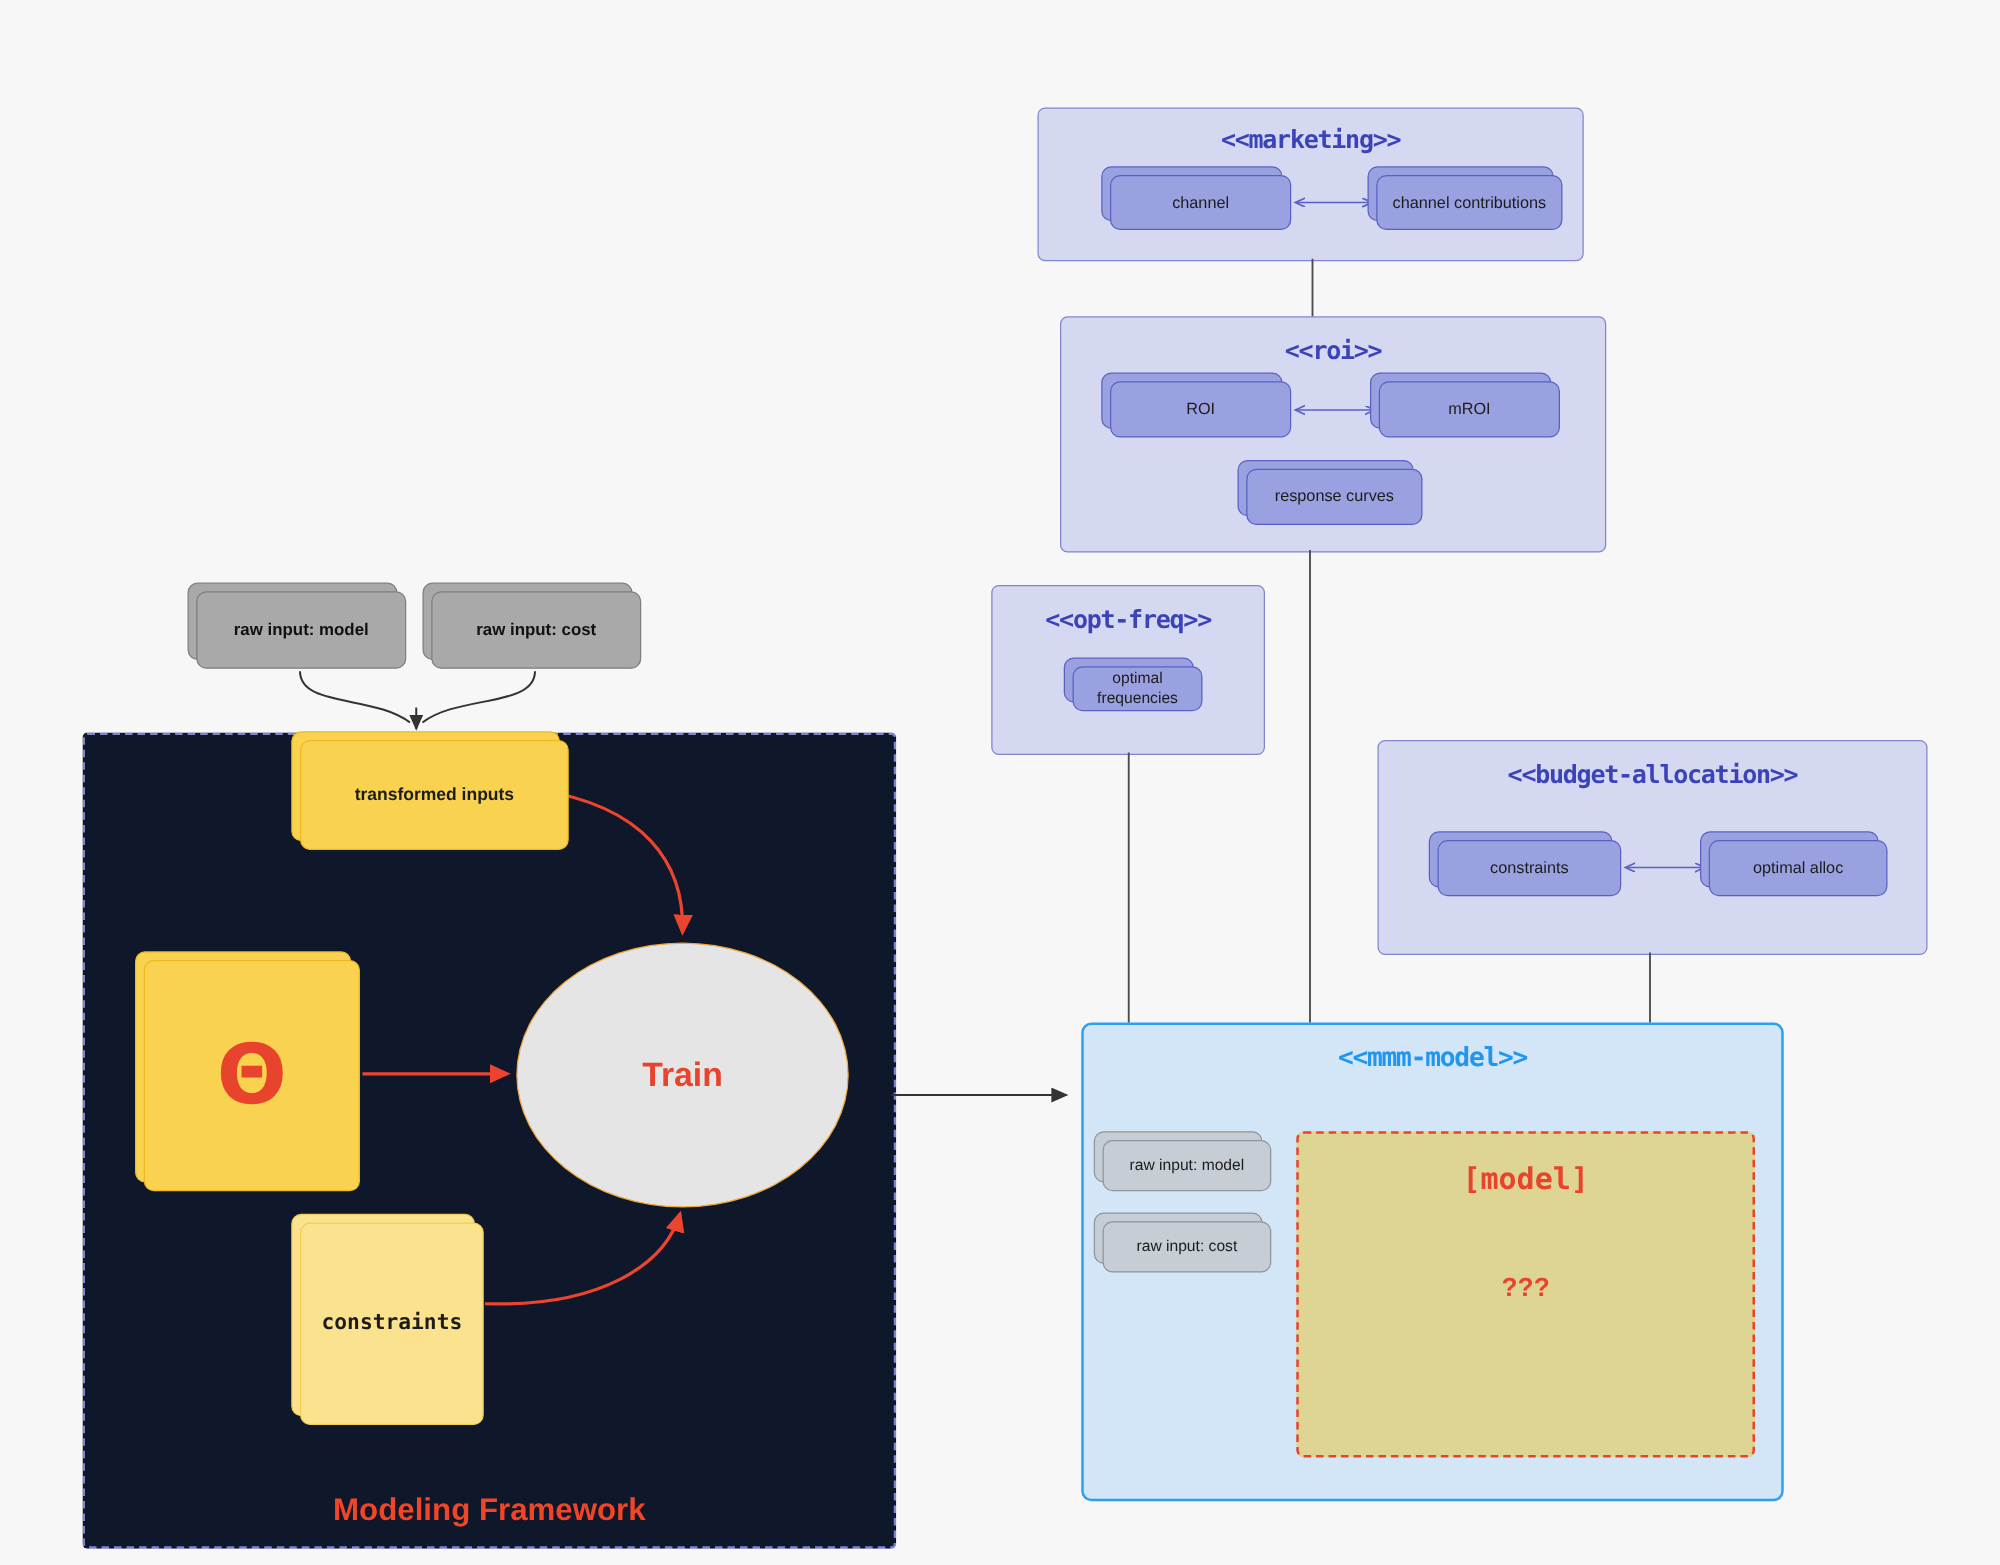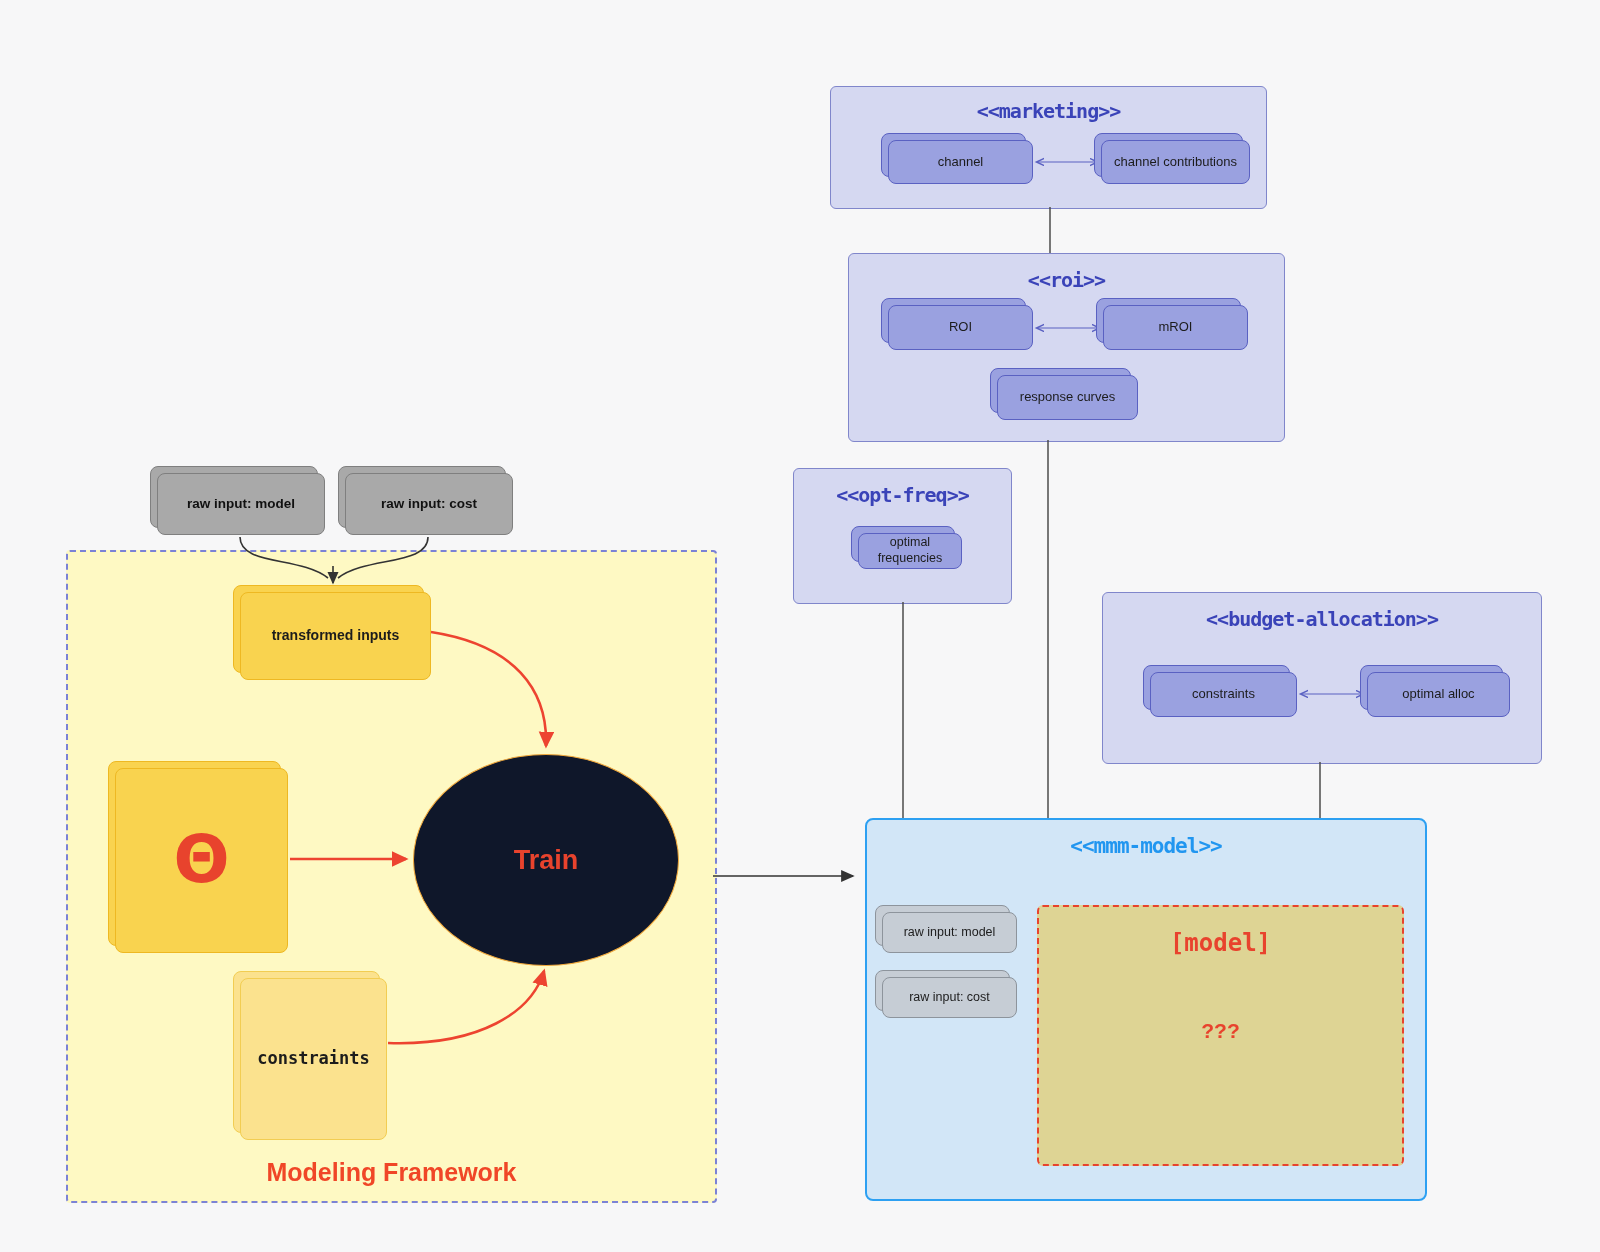--- a/index.html
+++ b/index.html
@@ -5,21 +5,21 @@
   html,body{margin:0;padding:0;background:#f7f7f8;}
   #canvas{position:relative;width:1600px;height:1252px;background:#f7f7f8;overflow:hidden;
           font-family:"Liberation Sans",sans-serif;}
 
   
   .container{position:absolute;border-radius:6px;z-index:1;}
   .c-purple{background:#d5d8f1;border:1.5px solid #8086cb;}
   .c-title{position:absolute;left:0;width:100%;text-align:center;
            font-family:"DejaVu Sans Mono",monospace;font-weight:bold;
            color:#3a43b8;font-size:20px;letter-spacing:-1px;}
-  .c-beige{background:#fef9c3;border:2px dashed #7b82d6;border-radius:4px;}
+  .c-beige{background:#0f172a;border:2px dashed #7b82d6;border-radius:4px;margin-top:36px;}
   .c-blue{background:#d2e6f7;border:2px solid #2da0f2;border-radius:8px;}
   .c-blue .c-title{color:#2196f0;font-size:21px;}
 
   
   .stack{position:absolute;z-index:3;}
   .stack .back,.stack .face{position:absolute;inset:0;border-radius:8px;
         border:1.5px solid var(--bc);background:var(--bg);}
   .stack .back{transform:translate(-7px,-7px);}
   .stack .face{display:flex;align-items:center;justify-content:center;
         text-align:center;font-size:13px;color:#1c1c1c;padding:3px;line-height:1.25;}
@@ -32,21 +32,21 @@
   .v-ylight{--bg:#fbe28e;--bc:#f2cd52;}
 
   .red-bold{color:#e8432d;font-weight:bold;}
   .mono{font-family:"DejaVu Sans Mono",monospace;}
 
   
   #node-theta .face{font-size:66px;font-weight:bold;color:#e8432d;font-family:"DejaVu Sans",sans-serif;}
   #node-transformed .face{font-size:14px;}
   #node-hyperparams .face{font-size:17px;}
   #train-ellipse{position:absolute;z-index:3;border-radius:50%;
-      background:#0f172a;border:1.5px solid #f2a93b;
+      background:#e5e5e5;border:1.5px solid #f2a93b;
       display:flex;align-items:center;justify-content:center;
       color:#e8432d;font-weight:bold;font-size:27px;}
   #framework-label{position:absolute;left:0;bottom:14px;width:100%;text-align:center;
       color:#f04627;font-weight:bold;font-size:25px;z-index:3;}
   #model-box{position:absolute;background:#ded494;border:2.5px dashed #e8432d;
       border-radius:6px;z-index:2;}
   #model-box .mb-title{position:absolute;top:22px;width:100%;text-align:center;
       font-family:"DejaVu Sans Mono",monospace;font-weight:bold;font-size:24px;color:#e8432d;}
   #model-box .mb-unknown{position:absolute;top:112px;width:100%;text-align:center;
       font-weight:bold;font-size:21px;color:#e8432d;}
@@ -148,21 +148,21 @@
   </div>
   <div class="stack v-gray" style="left:345px;top:473px;width:168px;height:62px;">
     <div class="back"></div>
     <div class="face">raw input: cost</div>
   </div>
 
   <div class="container c-beige" style="left:66px;top:550px;width:647px;height:649px;">
     <div id="framework-label">Modeling Framework</div>
   </div>
 
-  <div class="stack v-yellow" id="node-transformed" style="left:240px;top:592px;width:191px;height:88px;">
+  <div class="stack v-yellow" id="node-transformed" style="left:240px;top:592px;width:191px;height:88px;padding-left:24px;">
     <div class="back"></div>
     <div class="face red-bold">transformed inputs</div>
   </div>
 
   <div class="stack v-yellow" id="node-theta" style="left:115px;top:768px;width:173px;height:185px;">
     <div class="back"></div>
     <div class="face">Θ</div>
   </div>
 
   <div id="train-ellipse" style="left:413px;top:754px;width:264px;height:210px;">

